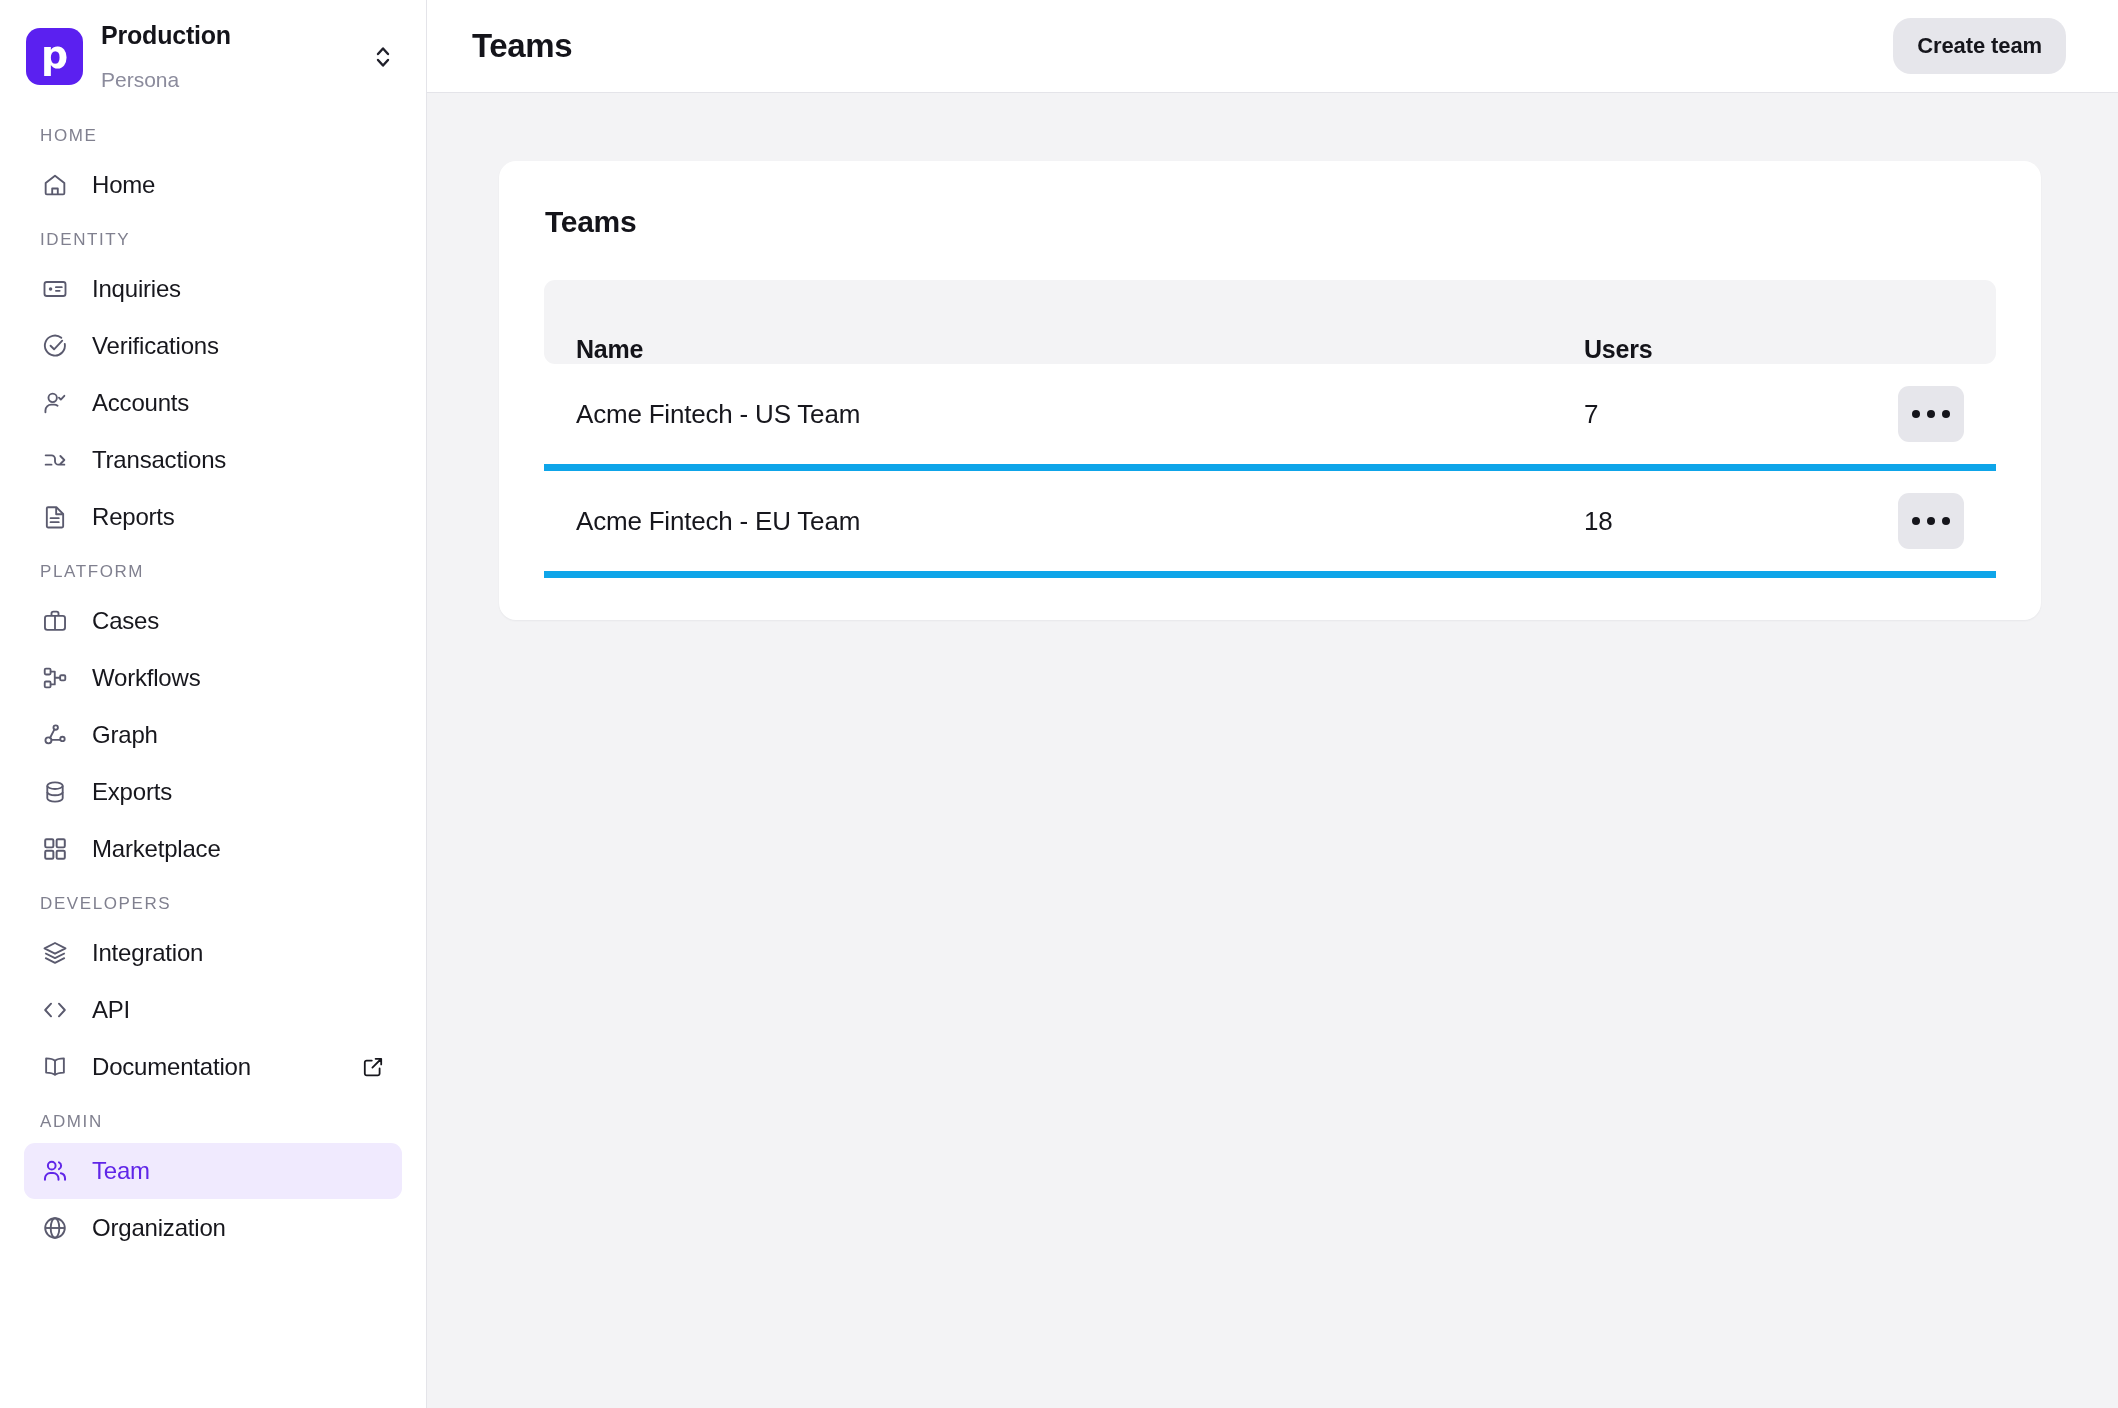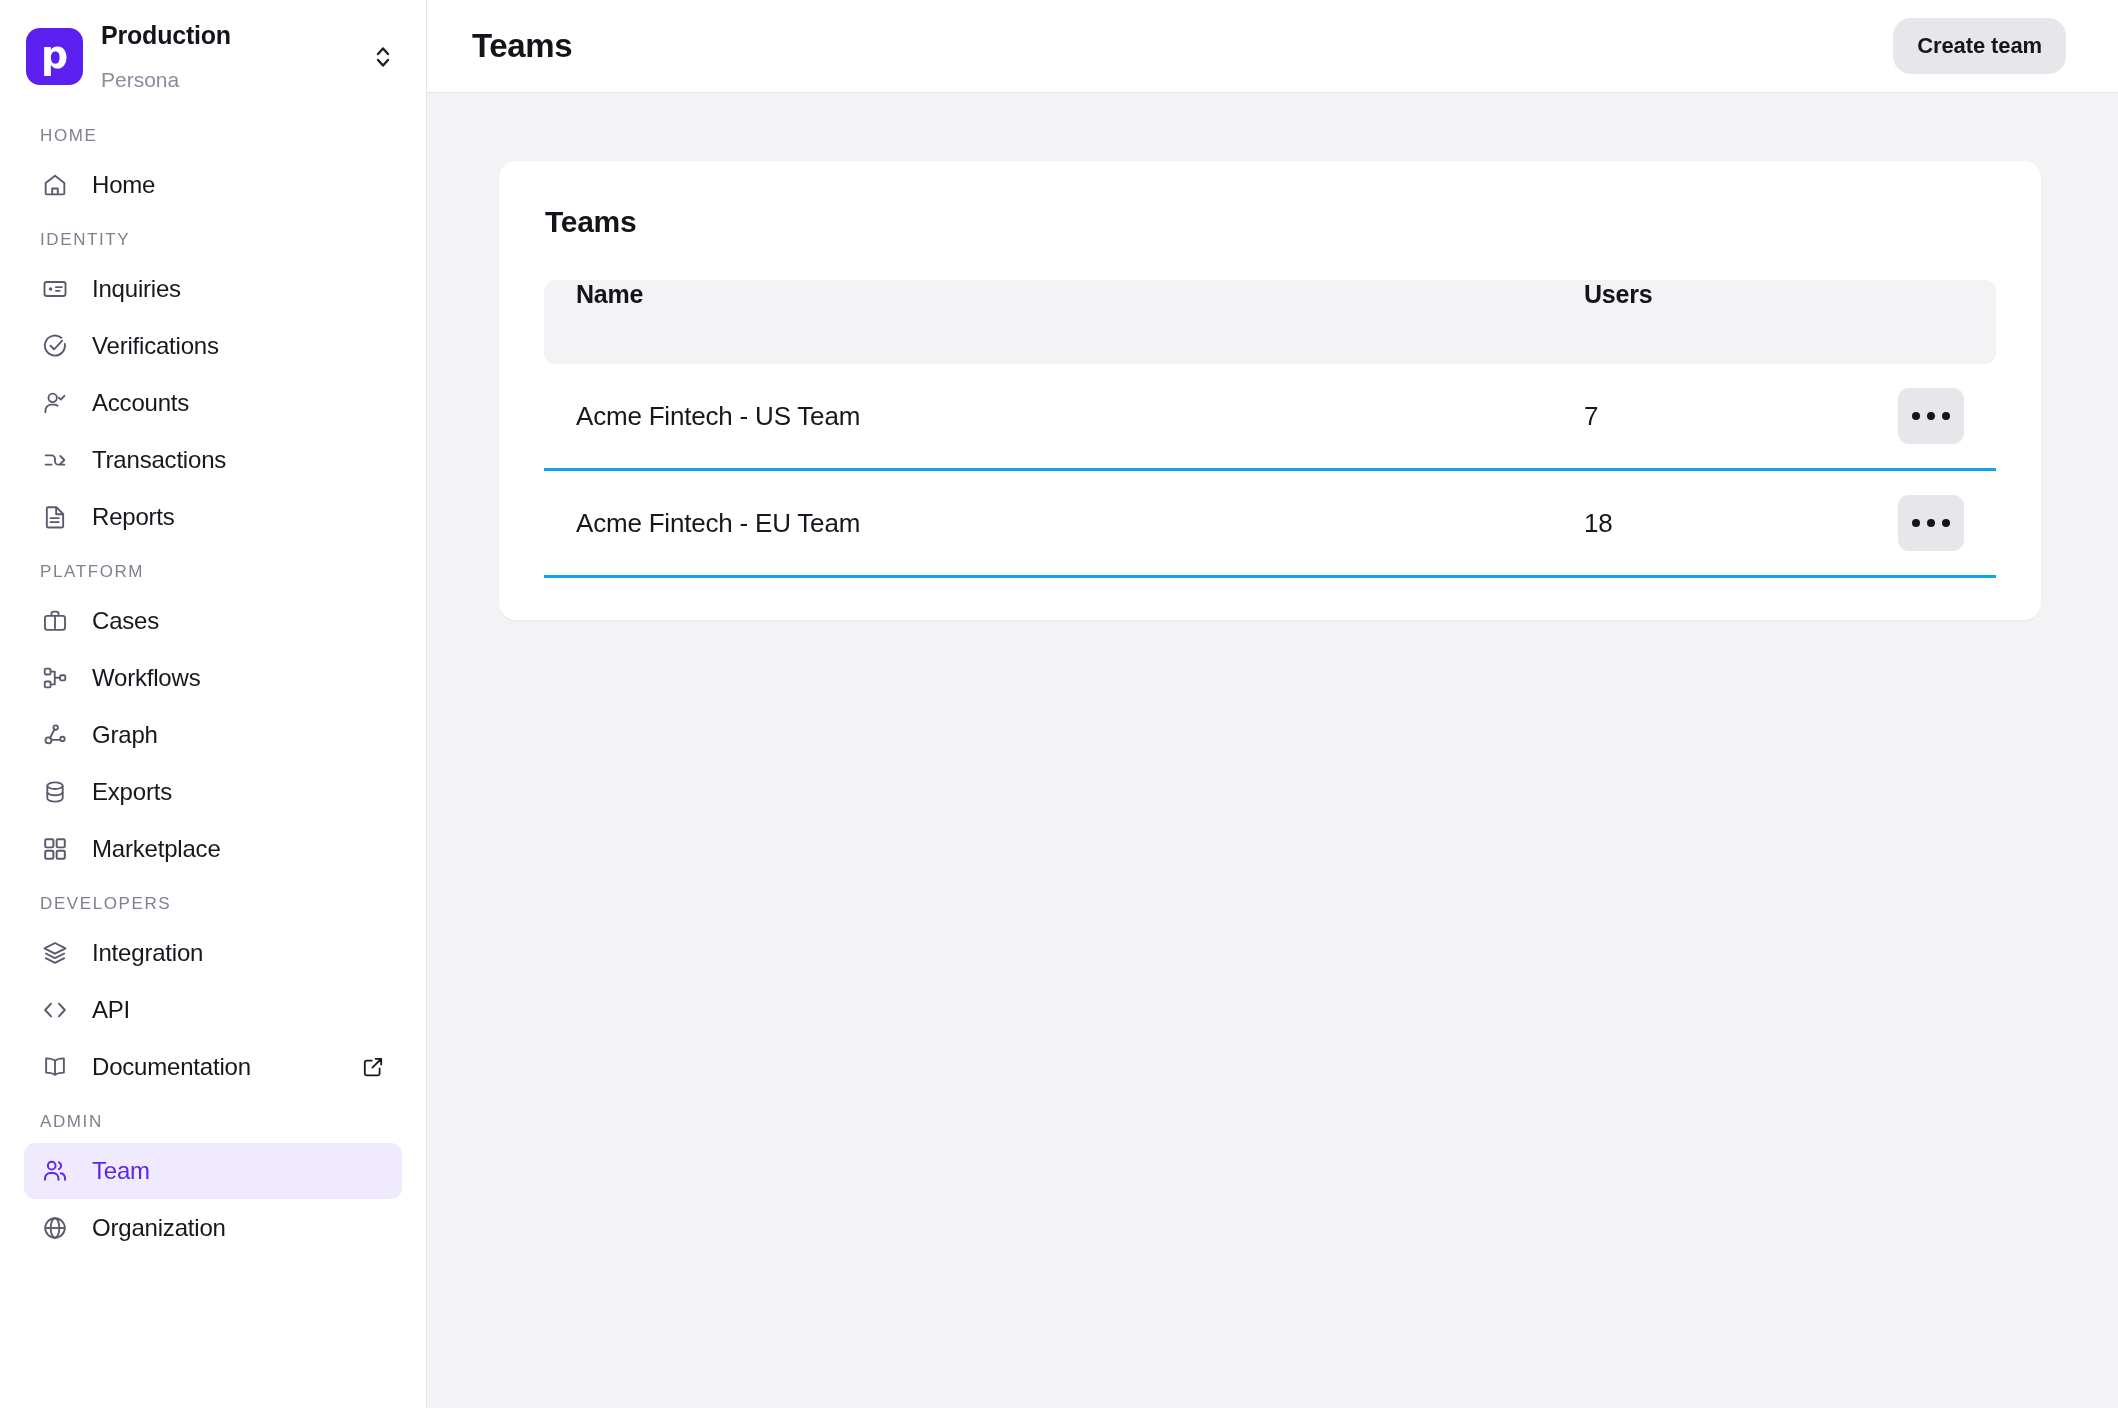--- a/index.html
+++ b/index.html
@@ -209,39 +209,39 @@
 
   .table {
     width: 100%;
     margin-top: 41px;
   }
 
   .t-head {
     background: #f3f3f5;
     border-radius: 11px;
     display: flex;
-    align-items: flex-start;
+    align-items: flex-end;
     height: 84px;
     padding: 0 32px;
   }
 
   .t-head .col-name,
   .t-head .col-users {
     font-size: 25px;
     font-weight: 700;
     color: #14141a;
     letter-spacing: -0.2px;
   }
 
   .t-row {
     display: flex;
     align-items: center;
     height: 107px;
     padding: 0 32px;
-    border-bottom: 3px solid #0ea5e9;
+    border-bottom: 7px solid #0ea5e9;
   }
 
   .col-name {
     flex: 0 0 1008px;
     font-size: 26px;
     color: #17171d;
     letter-spacing: -0.2px;
   }
 
   .col-users {

